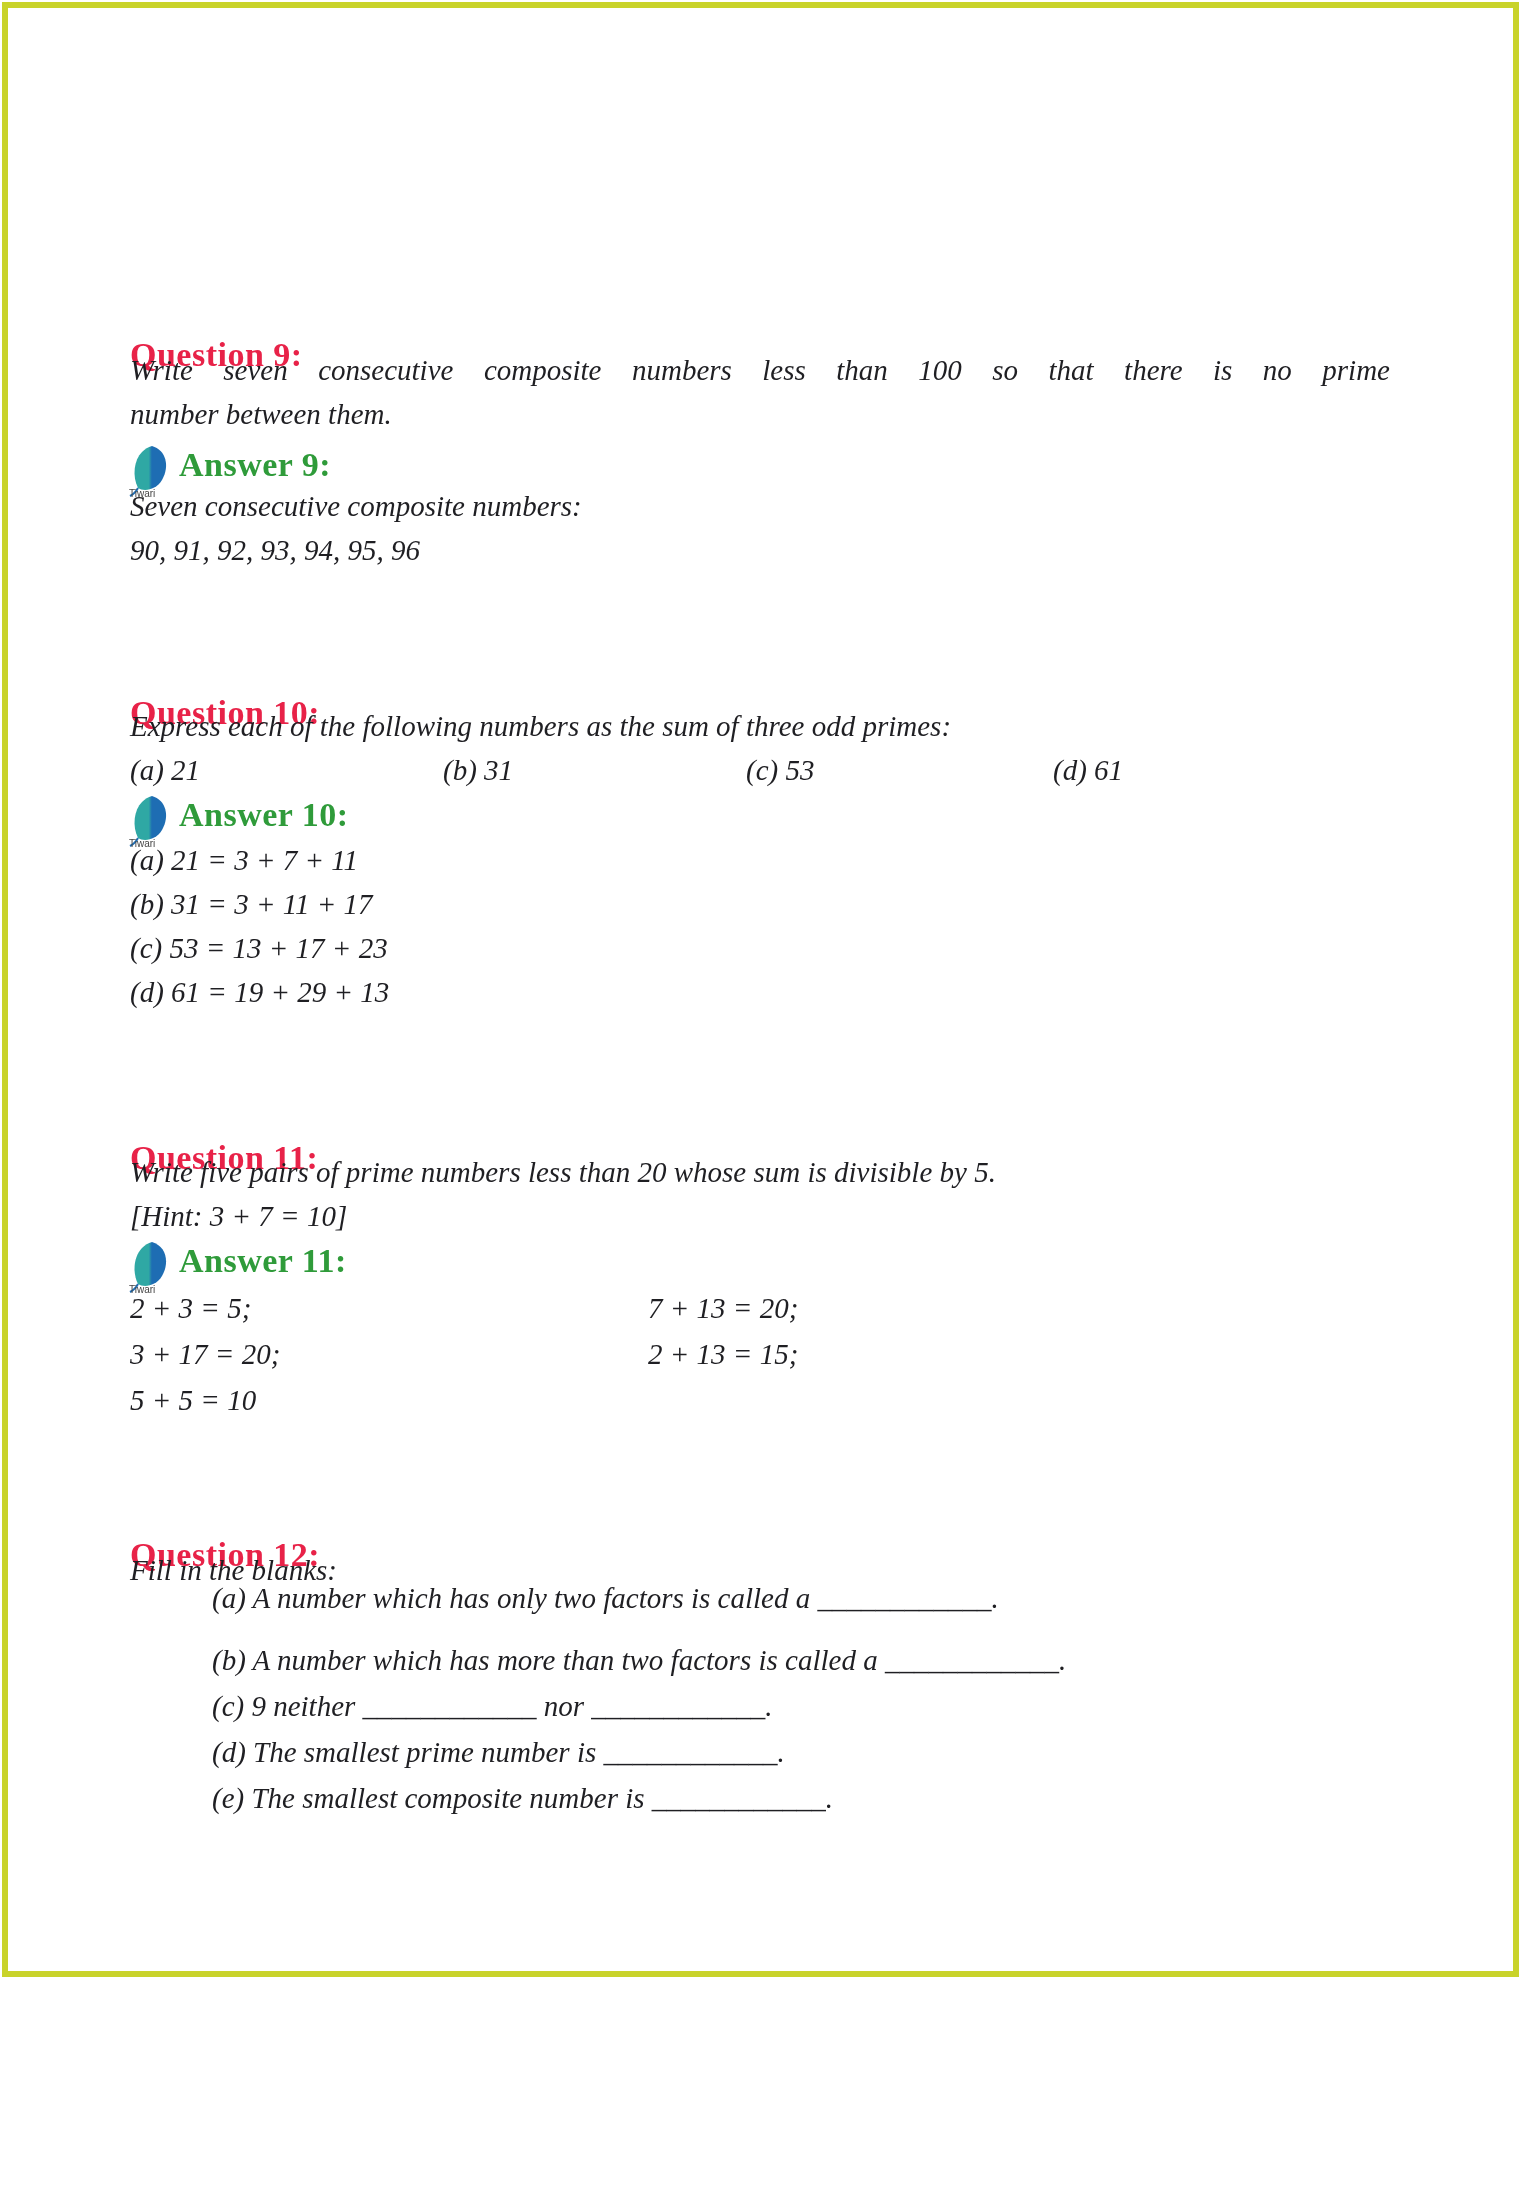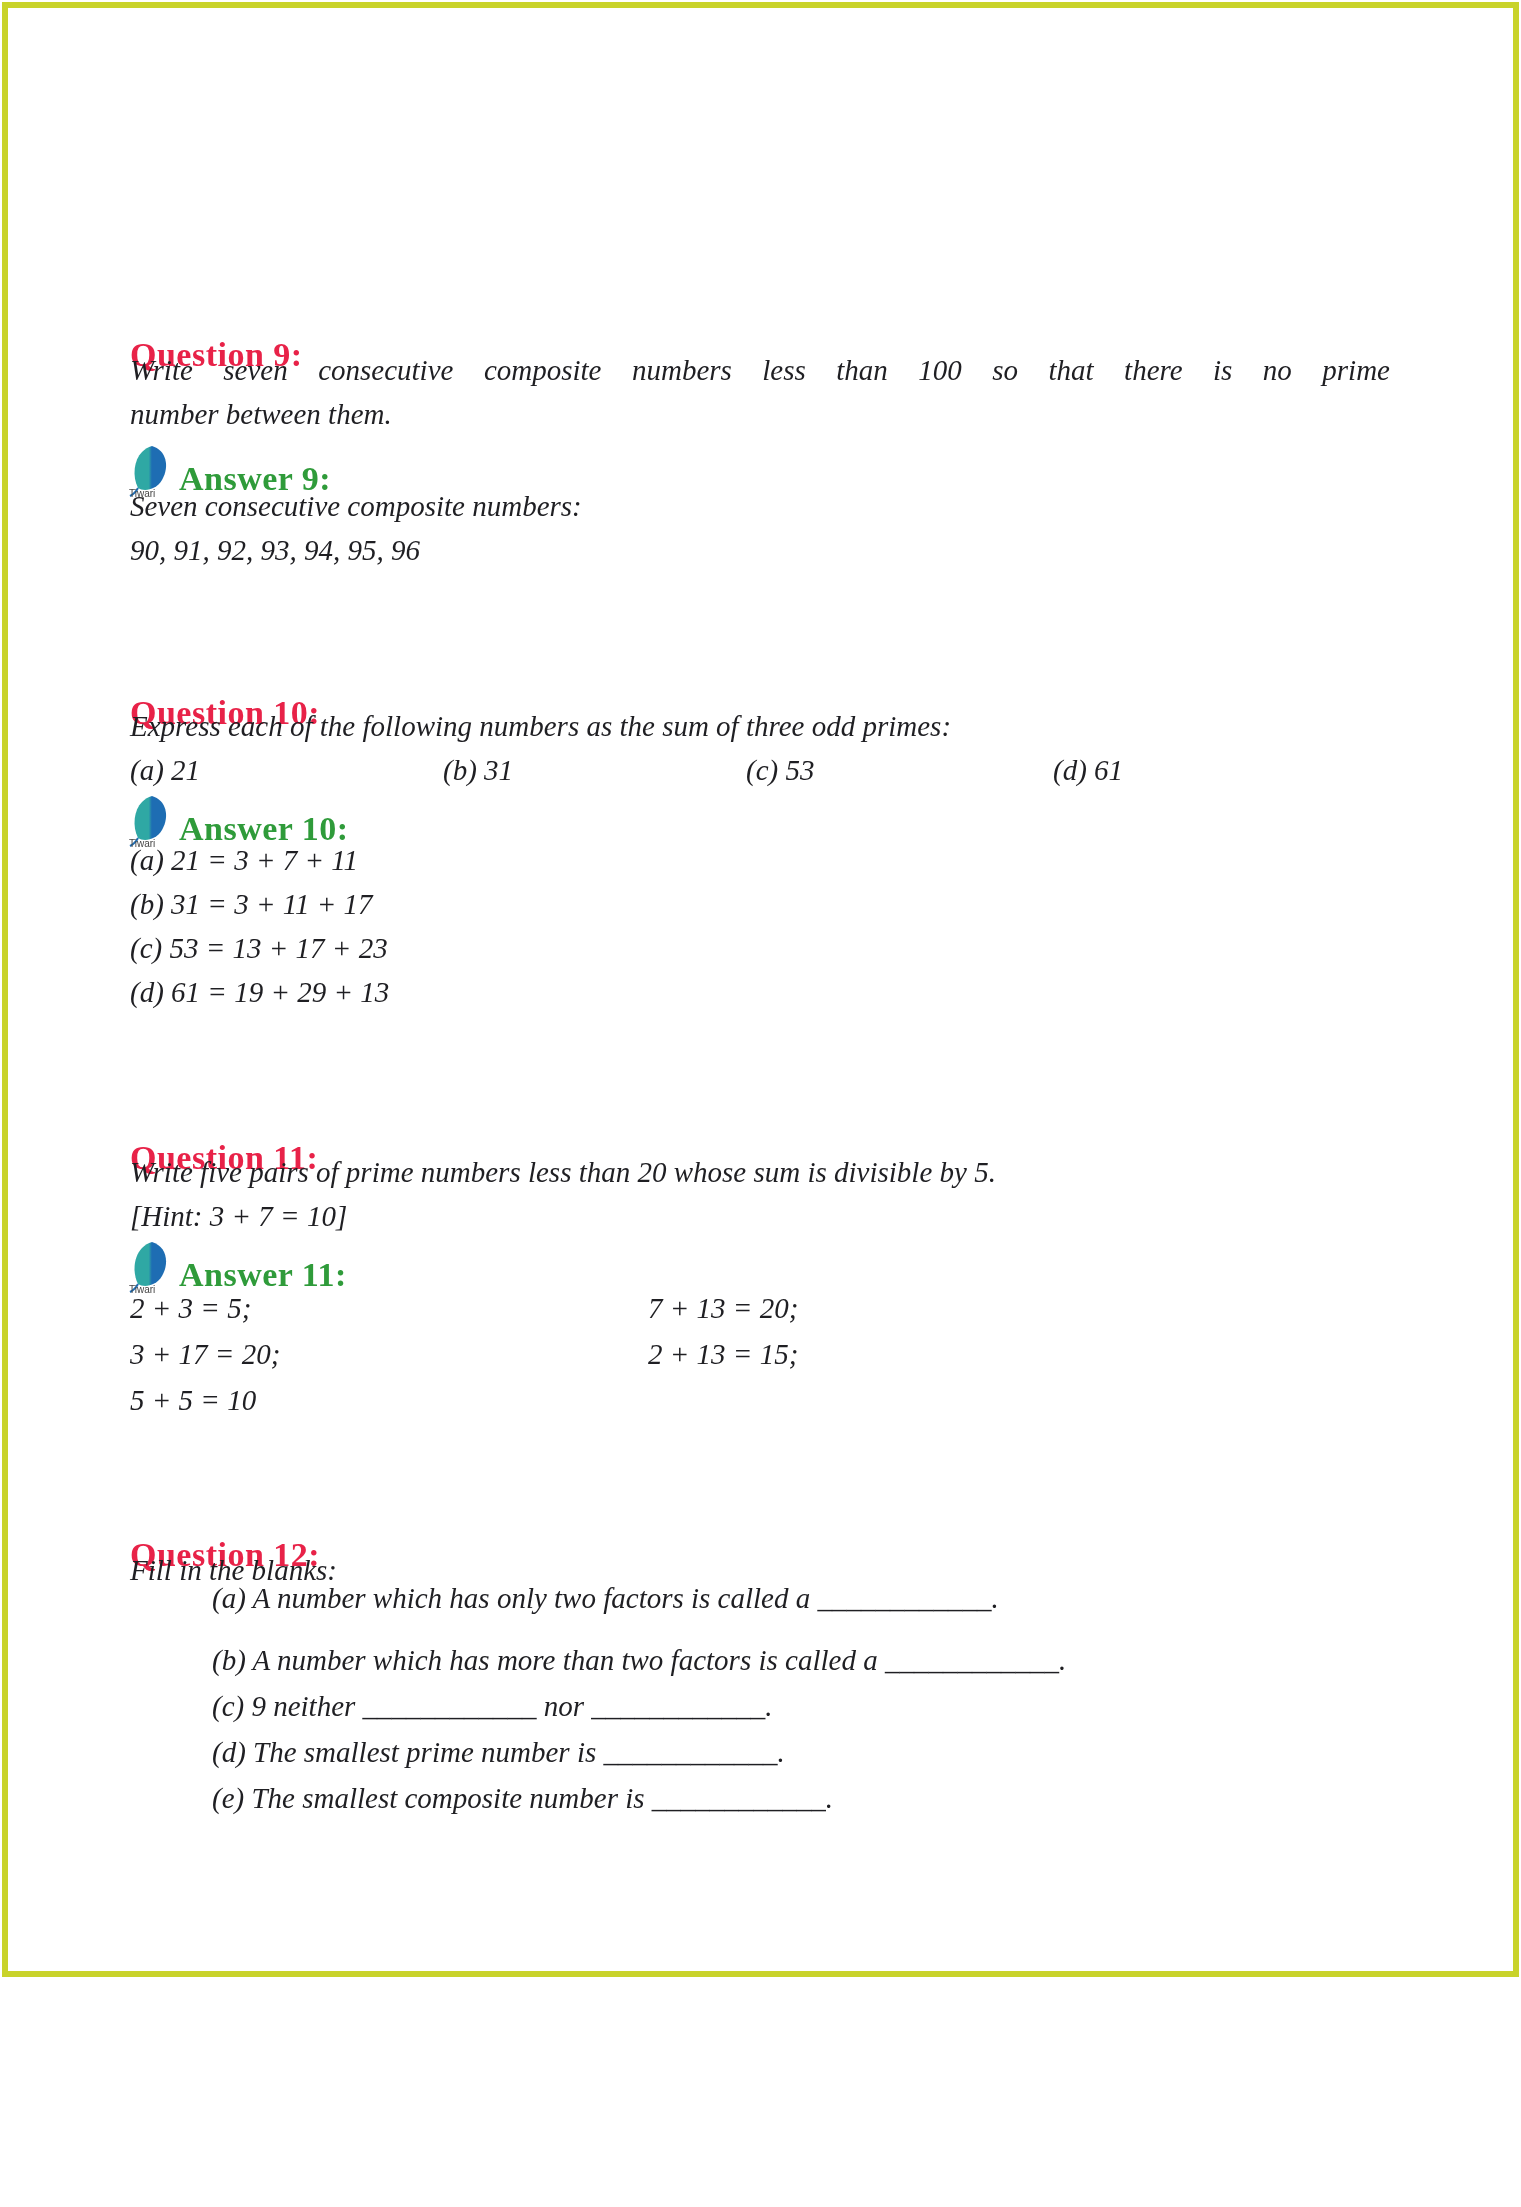--- a/index.html
+++ b/index.html
@@ -23,21 +23,21 @@
     white-space:pre;
   }
   .ans-head {
     position:absolute; left:128px;
     display:flex; align-items:flex-start; gap:7px;
   }
   .at {
     font-size:34px; font-weight:700;
     color:var(--answer-color,#2f9b3a);
     letter-spacing:.5px;
-    margin-top:16px;
+    margin-top:2px;
     white-space:pre;
   }
   .t {
     position:absolute; left:130px;
     font-size:29px; color:#1f1f23;
     line-height:1.15;
     white-space:pre;
     font-style:italic;
   }
   .just {

